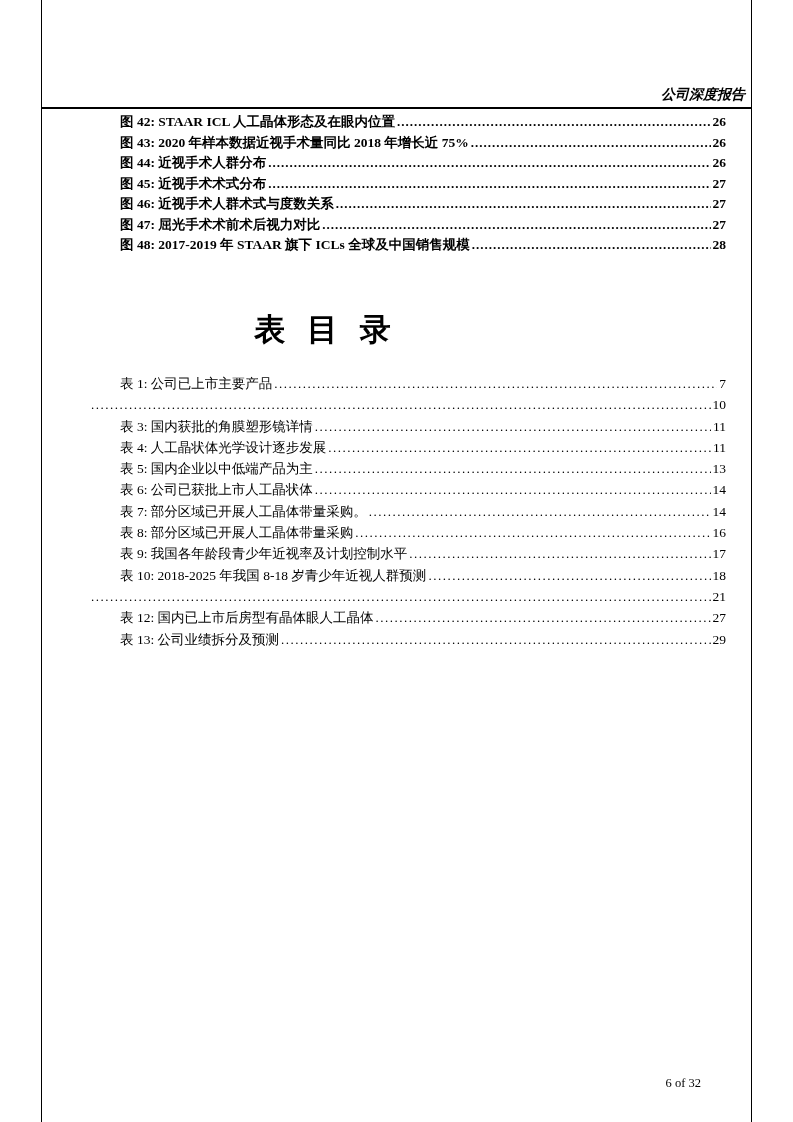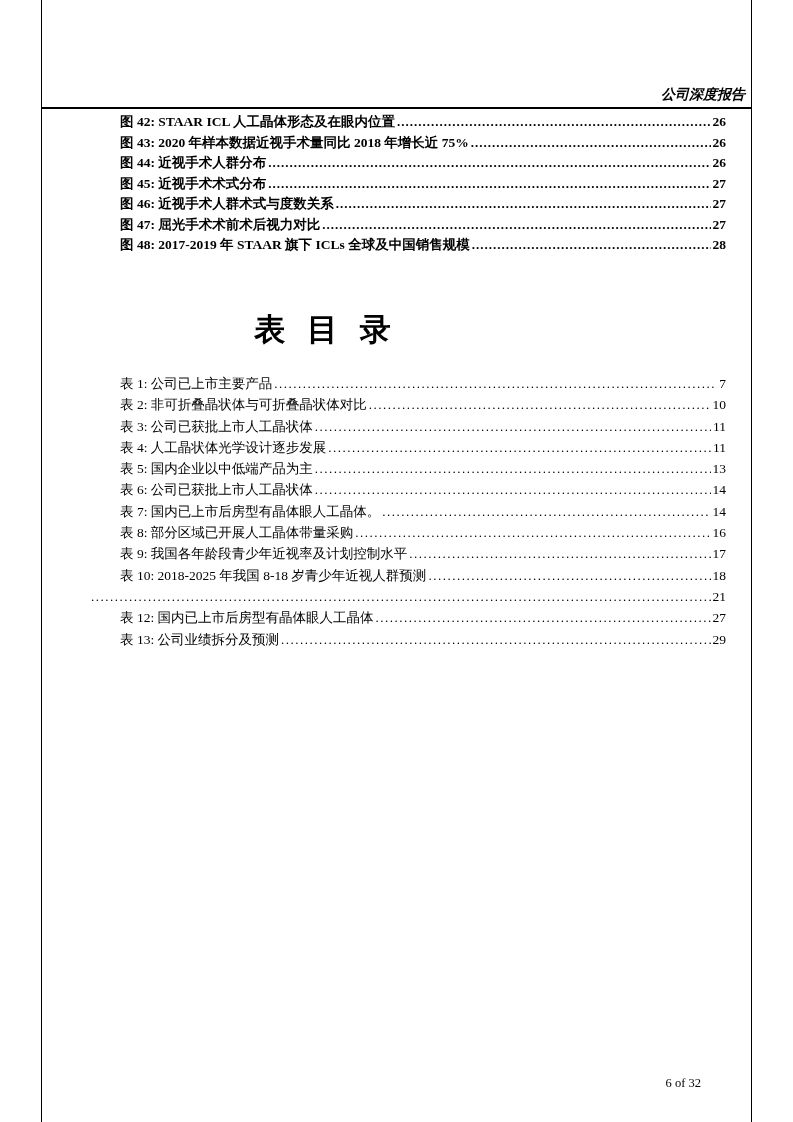--- a/index.html
+++ b/index.html
@@ -112,46 +112,45 @@
 
   <div class="section-title">表 目 录</div>
 
   <div class="toc-list table-list">
     <div class="toc-row">
       <span class="toc-text">表 1: 公司已上市主要产品</span>
       <span class="toc-leader"></span>
       <span class="toc-page">7</span>
     </div>
     <div class="toc-row">
-      <span class="toc-text">表 2: 非可折叠晶状体与可折叠晶状体对比</span>
       <span class="toc-leader"></span>
       <span class="toc-page">10</span>
     </div>
     <div class="toc-row">
-      <span class="toc-text">表 3: 公司已获批上市人工晶状体</span>
+      <span class="toc-text">表 3: 国内获批的角膜塑形镜详情</span>
       <span class="toc-leader"></span>
       <span class="toc-page">11</span>
     </div>
     <div class="toc-row">
       <span class="toc-text">表 4: 人工晶状体光学设计逐步发展</span>
       <span class="toc-leader"></span>
       <span class="toc-page">11</span>
     </div>
     <div class="toc-row">
       <span class="toc-text">表 5: 国内企业以中低端产品为主</span>
       <span class="toc-leader"></span>
       <span class="toc-page">13</span>
     </div>
     <div class="toc-row">
       <span class="toc-text">表 6: 公司已获批上市人工晶状体</span>
       <span class="toc-leader"></span>
       <span class="toc-page">14</span>
     </div>
     <div class="toc-row">
-      <span class="toc-text">表 7: 国内已上市后房型有晶体眼人工晶体。</span>
+      <span class="toc-text">表 7: 部分区域已开展人工晶体带量采购。</span>
       <span class="toc-leader"></span>
       <span class="toc-page">14</span>
     </div>
     <div class="toc-row">
       <span class="toc-text">表 8: 部分区域已开展人工晶体带量采购</span>
       <span class="toc-leader"></span>
       <span class="toc-page">16</span>
     </div>
     <div class="toc-row">
       <span class="toc-text">表 9: 我国各年龄段青少年近视率及计划控制水平</span>

